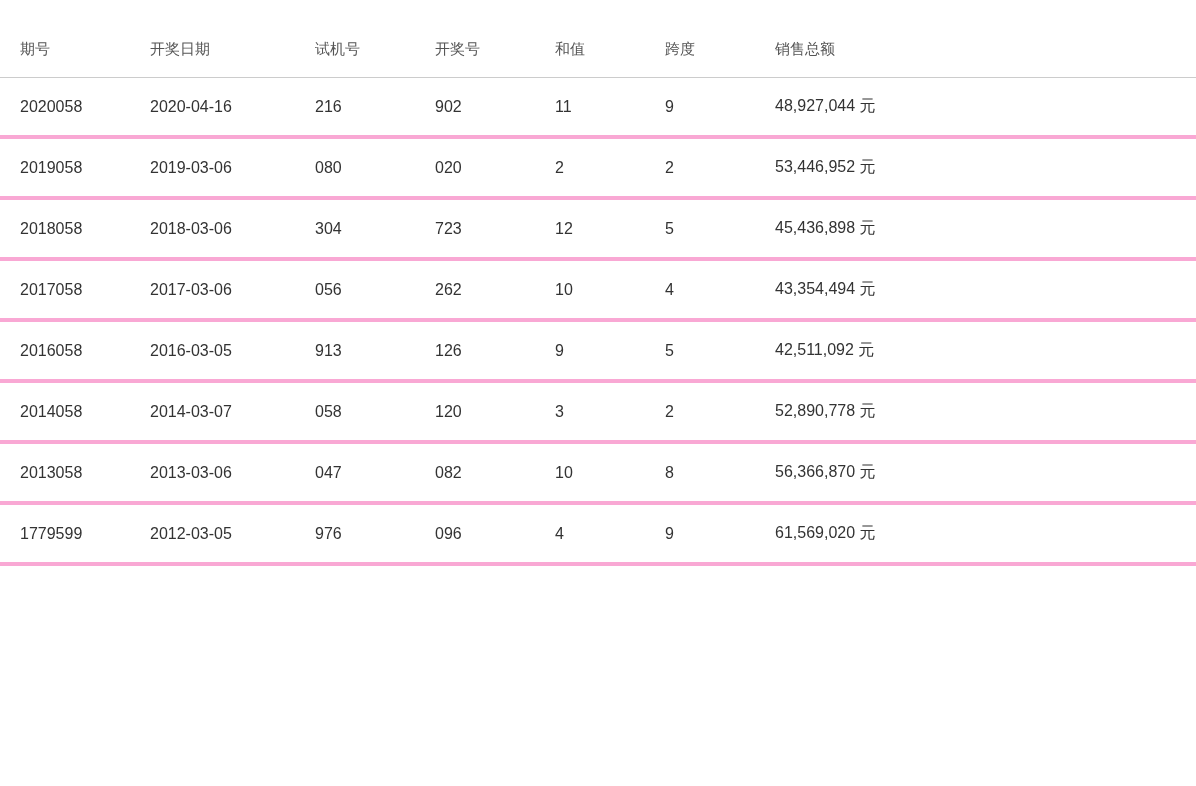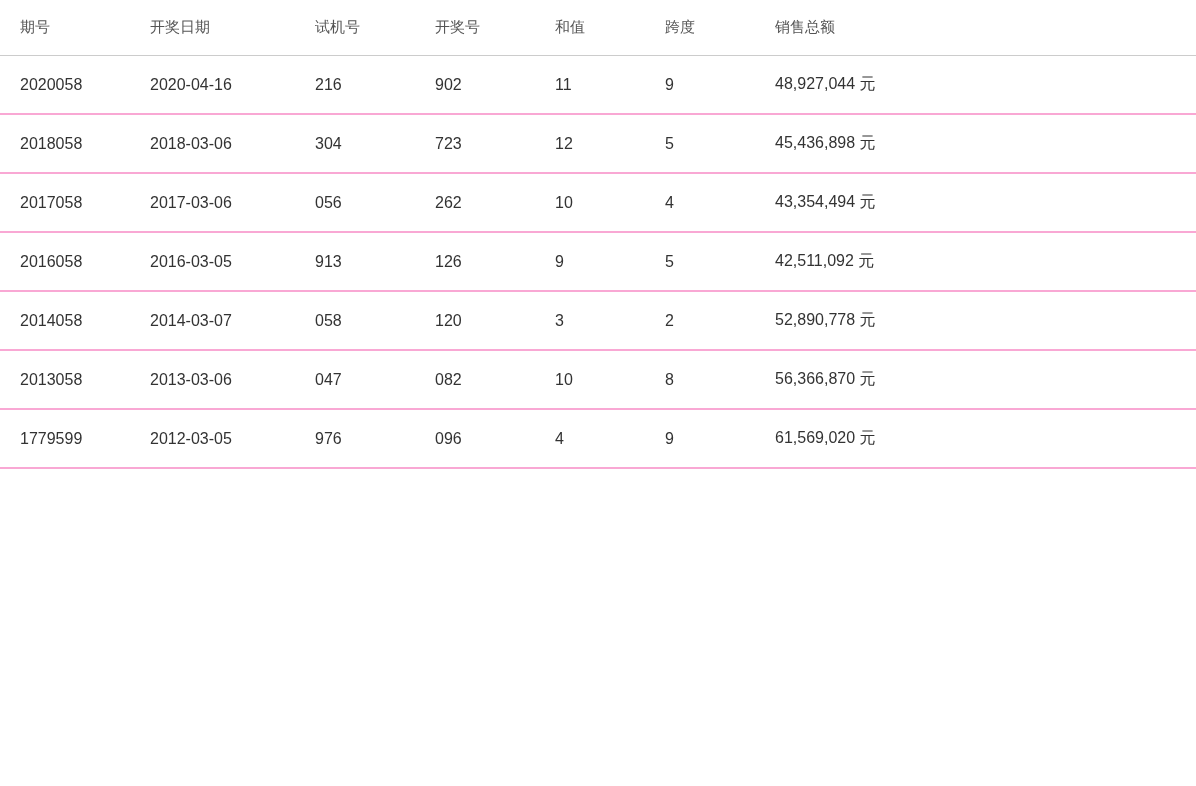--- a/index.html
+++ b/index.html
@@ -14,28 +14,29 @@
       background: #ffffff;
       color: #333333;
       width: 1196px;
       min-height: 786px;
     }
 
     table {
       width: 100%;
       border-collapse: collapse;
       table-layout: fixed;
+      margin-top: 22px;
     }
 
     thead tr {
       border-bottom: 1.5px solid #cccccc;
     }
 
     tbody tr {
-      border-bottom: 2px solid #f9a8d4;
+      border-bottom: 4px solid #f9a8d4;
     }
 
     th, td {
       padding: 18px 20px;
       text-align: left;
       vertical-align: middle;
     }
 
     th {
       font-weight: normal;
@@ -88,20 +89,29 @@
   <tr>
         <td>2020058</td>
         <td>2020-04-16</td>
         <td class="bold-val">216</td>
         <td class="bold-val">902</td>
         <td>11</td>
         <td>9</td>
         <td>48,927,044 元</td>
       </tr>
       <tr>
+        <td>2019058</td>
+        <td>2019-03-06</td>
+        <td class="bold-val">080</td>
+        <td class="bold-val">020</td>
+        <td>2</td>
+        <td>2</td>
+        <td>53,446,952 元</td>
+      </tr>
+      <tr>
         <td>2018058</td>
         <td>2018-03-06</td>
         <td class="bold-val">304</td>
         <td class="bold-val">723</td>
         <td>12</td>
         <td>5</td>
         <td>45,436,898 元</td>
       </tr>
       <tr>
         <td>2017058</td>

